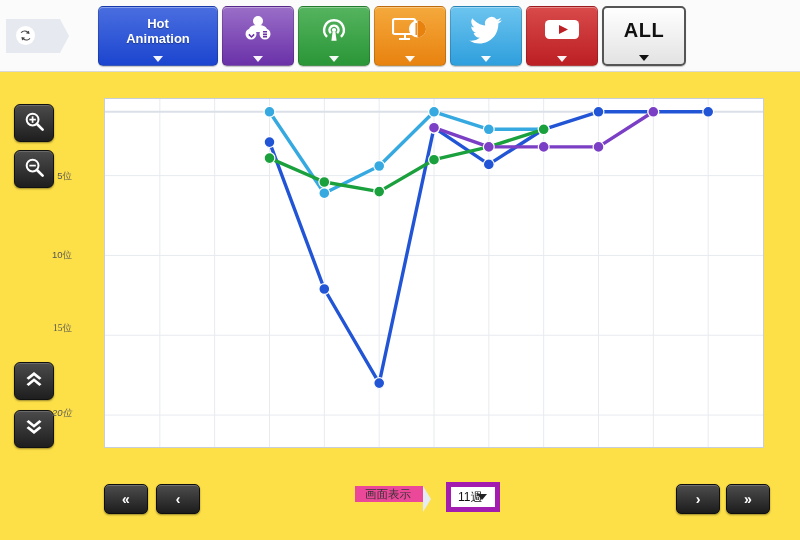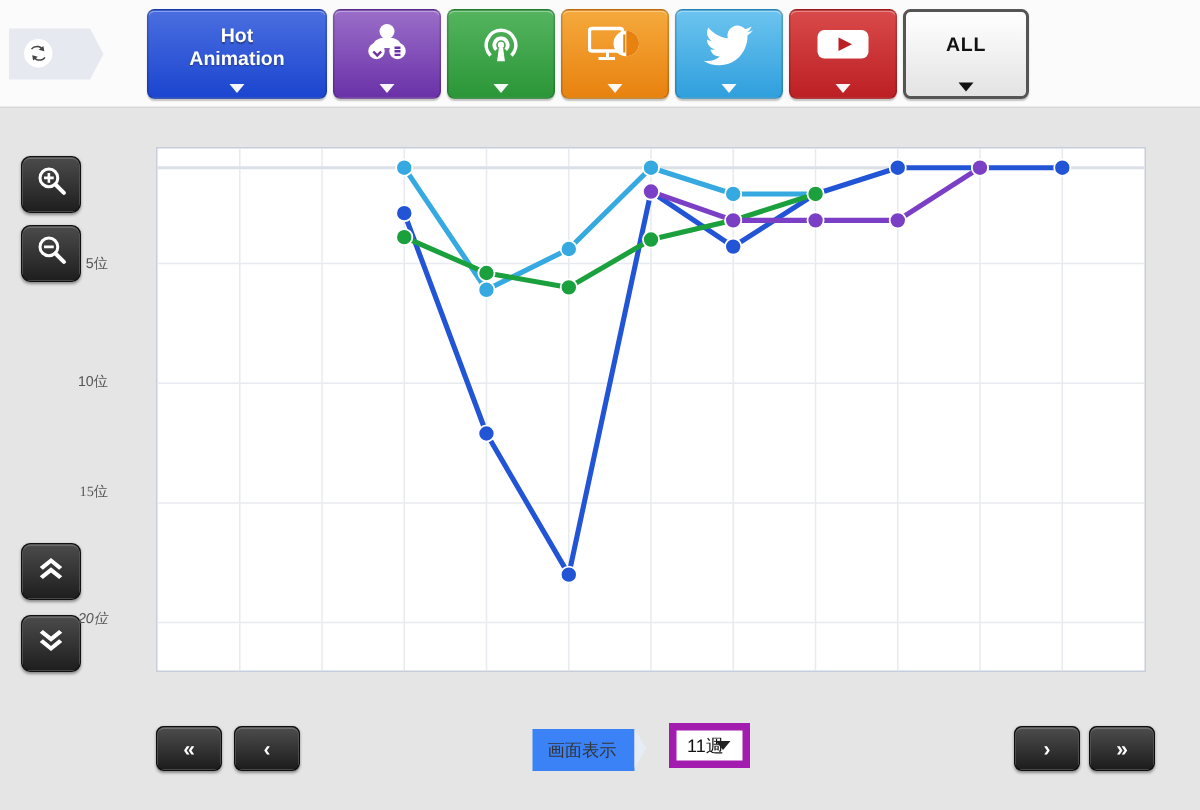--- a/index.html
+++ b/index.html
@@ -69,25 +69,25 @@
   .cat-btn.purple{ background:linear-gradient(#9a6ec8,#6a31a8); }
   .cat-btn.green { background:linear-gradient(#55b45f,#2a9637); }
   .cat-btn.orange{ background:linear-gradient(#f5a93c,#e8820f); }
   .cat-btn.skyb  { background:linear-gradient(#6cc4ef,#2f9fdd); }
   .cat-btn.red   { background:linear-gradient(#d94a4a,#bc1f24); }
   .cat-btn.white {
     width:84px;
     background:linear-gradient(#ffffff,#e3e3e3);
     border:2px solid #555;
   }
-  .cat-btn.white .btn-text { color:#111; font-size:13px; text-shadow:none; letter-spacing:.5px; padding-bottom:10px;}
+  .cat-btn.white .btn-text { color:#111; font-size:20px; text-shadow:none; letter-spacing:.5px; padding-bottom:10px;}
   .cat-icon { display:block; margin-bottom:7px; }
 
   
-  .panel { position:absolute; left:0; top:72px; width:800px; height:468px; background:#e5e5e5; }
+  .panel { position:absolute; left:0; top:72px; width:800px; height:468px; background:#fde047; }
 
   .side-btn {
     position:absolute; width:40px; height:38px; border-radius:6px;
     background:linear-gradient(#4b4b4b,#1e1e1e);
     border:1px solid #111;
     box-shadow:0 1px 2px rgba(0,0,0,.4), inset 0 1px 0 rgba(255,255,255,.18);
     display:flex; align-items:center; justify-content:center; cursor:pointer;
   }
   .zoom-in  { left:14px; top:32px; }
   .zoom-out { left:14px; top:78px; }
@@ -110,22 +110,22 @@
     box-shadow:0 1px 2px rgba(0,0,0,.4), inset 0 1px 0 rgba(255,255,255,.2);
     display:flex; align-items:center; justify-content:center;
     color:#fff; font-size:14px; font-weight:bold; cursor:pointer;
   }
   .nav-first{ left:104px; top:16px; }
   .nav-prev { left:156px; top:16px; }
   .nav-next { left:676px; top:16px; }
   .nav-last { left:726px; top:16px; }
 
   .disp-label {
-    position:absolute; left:355px; top:18px; height:28px;
-    background:#3b82f6; display:flex; align-items:center; padding:0 12px 0 10px;
+    position:absolute; left:355px; top:18px; height:16px;
+    background:#ec4899; display:flex; align-items:center; padding:0 12px 0 10px;
     font-size:11.5px; color:#333;text-align:center;
   }
   .disp-label:after{
     content:""; position:absolute; right:-8px; top:0;
     border-top:13px solid transparent; border-bottom:13px solid transparent;
     border-left:8px solid #e6ecf3;
   }
   .disp-select {
     position:absolute; left:446px; top:14px; width:54px; height:30px;
     border:5px solid #a21caf; background:#fff; cursor:pointer;

